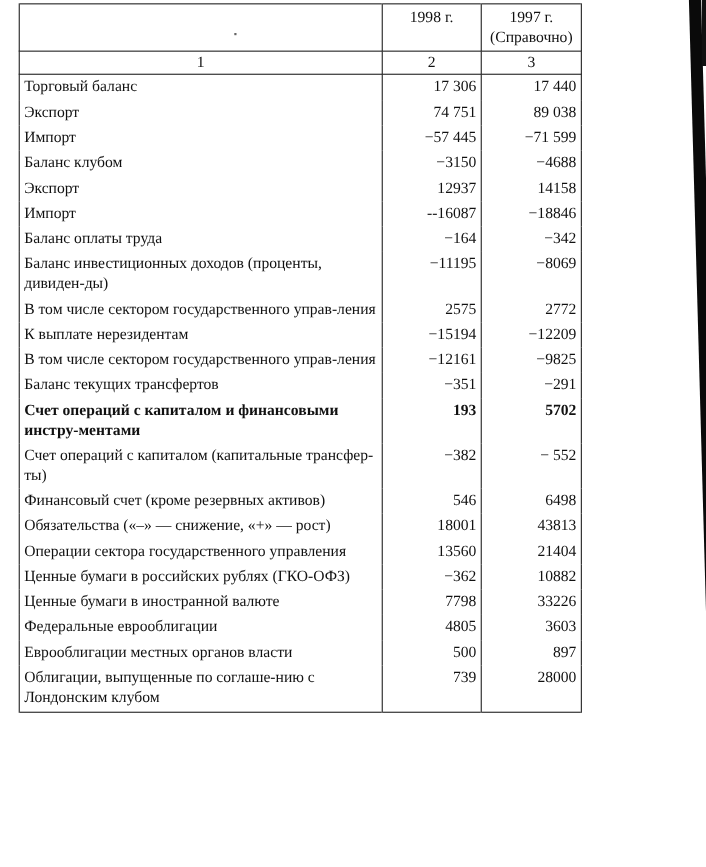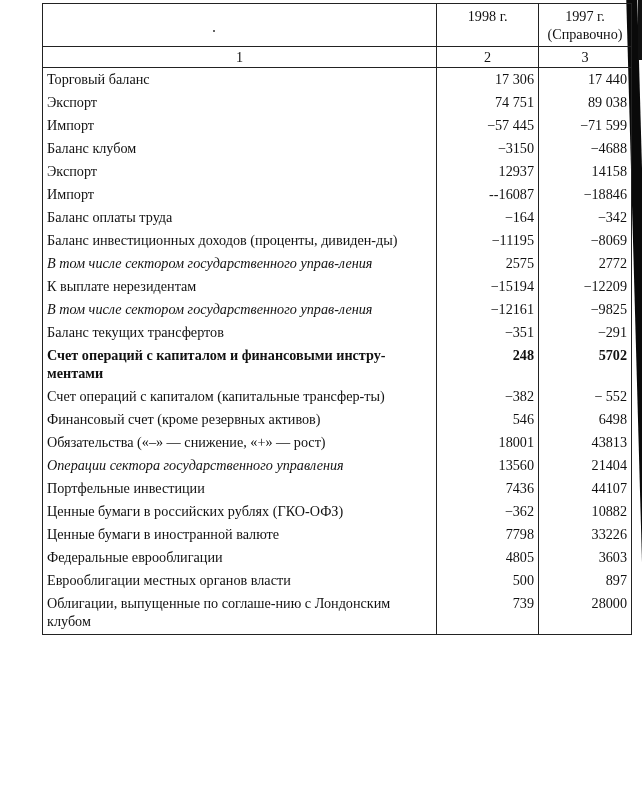--- a/index.html
+++ b/index.html
@@ -1,35 +1,35 @@
 <!DOCTYPE html>
 <html><head>
 <meta charset="utf-8">
 <style>
   html, body { margin: 0; padding: 0; background: #ffffff; }
   body { width: 642px; height: 788px; position: relative; overflow: hidden;
          font-family: "Liberation Serif", "DejaVu Serif", serif; color: #111; }
   .scan-edge { position: absolute; left: 626px; top: -10px; width: 11px; height: 820px;
                background: #0a0a0a; transform: rotate(-1.6deg); transform-origin: top left; }
   .scan-edge2 { position: absolute; left: 638px; top: -10px; width: 4px; height: 70px; background:#111; }
-  table.bop { position: absolute; left: 17px; top: 3px; width: 590px;
-              border-collapse: collapse; font-size: 14.2px; line-height: 18px; margin-left: 25px; }
+  table.bop { position: absolute; left: 17px; top: 3px; width: 512px;
+              border-collapse: collapse; font-size: 14.2px; line-height: 18px; }
   table.bop td, table.bop th { border-left: 1.5px solid #222; border-right: 1.5px solid #222;
               padding: 2px 4px 3px 4px; vertical-align: top; font-weight: normal; }
   table.bop { border: 1.5px solid #222; }
   col.c1 { width: 395px; } col.c2 { width: 102px; } col.c3 { width: 93px; }
   tr.head th { height: 36px; border-bottom: 1.5px solid #222; text-align: center; vertical-align: top; padding-top: 3px; }
   tr.nums th { border-bottom: 1.5px solid #222; text-align: center; height: 17px; padding: 1px 4px; }
   td.v2 { text-align: right; padding-right: 17px; }
   td.v3 { text-align: right; padding-right: 16px; }
   tr.bold td { font-weight: bold; }
   tr.ital td { }
   td.l0 { padding-left: 5px; }
   td.l1 { padding-left: 24px; }
-  td.l2 { padding-left: 38px; font-style: italic; }
+  td.l2 { padding-left: 38px; }
   td.l3 { padding-left: 54px; }
   td.l4 { padding-left: 70px; }
   td.l5 { padding-left: 86px; }
   tr.last td { padding-bottom: 4px; }
   .dot { position: absolute; left: 213px; top: 30px; width: 2px; height: 2px; background:#666; }
 </style>
 </head>
 <body>
 
 <div class="scan-edge"></div>
@@ -112,21 +112,21 @@
         <td class="v2">−12161</td>
         <td class="v3">−9825</td>
       </tr>
       <tr class="ital">
         <td class="l0">Баланс текущих трансфертов</td>
         <td class="v2">−351</td>
         <td class="v3">−291</td>
       </tr>
       <tr class="bold">
         <td class="l0">Счет операций с капиталом и финансовыми инстру-ментами</td>
-        <td class="v2">248</td>
+        <td class="v2">193</td>
         <td class="v3">5702</td>
       </tr>
       <tr class="ital">
         <td class="l0">Счет операций с капиталом (капитальные трансфер-ты)</td>
         <td class="v2">−382</td>
         <td class="v3">− 552</td>
       </tr>
       <tr class="ital">
         <td class="l0">Финансовый счет (кроме резервных активов)</td>
         <td class="v2">546</td>
@@ -134,25 +134,20 @@
       </tr>
       <tr>
         <td class="l1">Обязательства («–» — снижение, «+» — рост)</td>
         <td class="v2">18001</td>
         <td class="v3">43813</td>
       </tr>
       <tr>
         <td class="l2">Операции сектора государственного управления</td>
         <td class="v2">13560</td>
         <td class="v3">21404</td>
-      </tr>
-      <tr>
-        <td class="l3">Портфельные инвестиции</td>
-        <td class="v2">7436</td>
-        <td class="v3">44107</td>
       </tr>
       <tr>
         <td class="l4">Ценные бумаги в российских рублях (ГКО-ОФЗ)</td>
         <td class="v2">−362</td>
         <td class="v3">10882</td>
       </tr>
       <tr>
         <td class="l4">Ценные бумаги в иностранной валюте</td>
         <td class="v2">7798</td>
         <td class="v3">33226</td>

